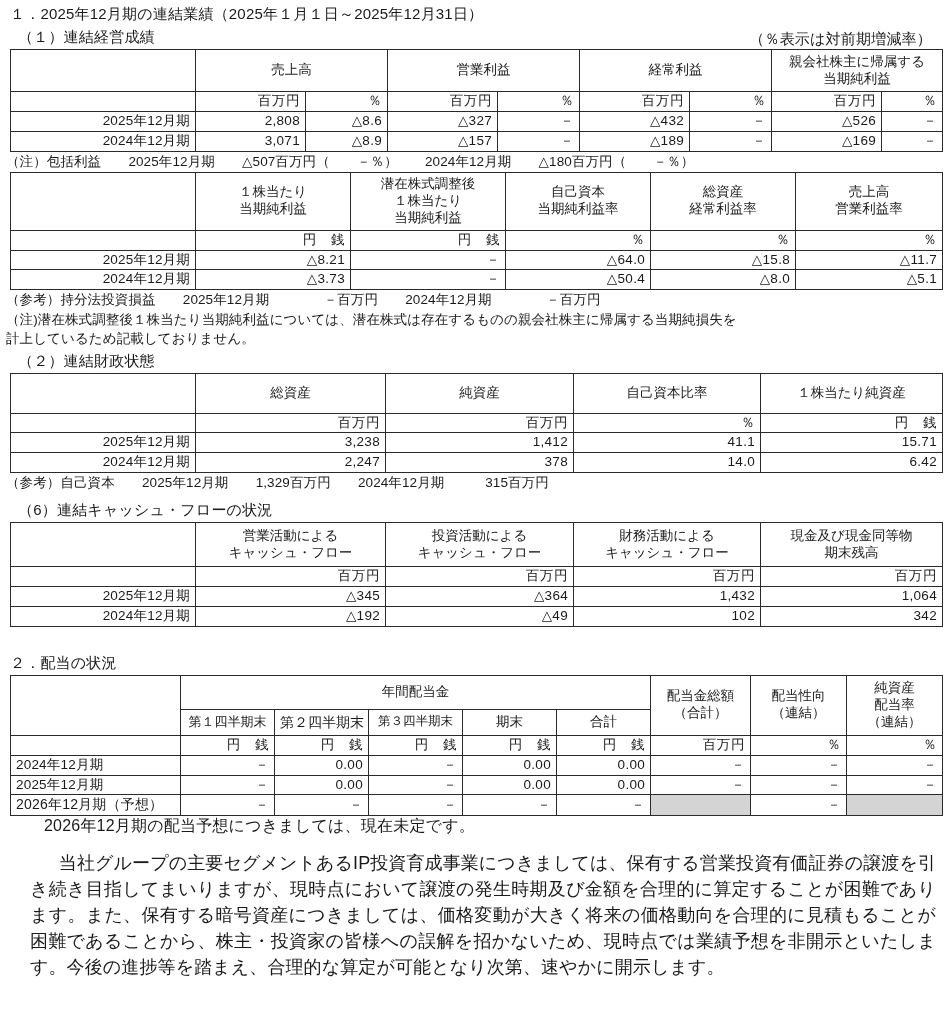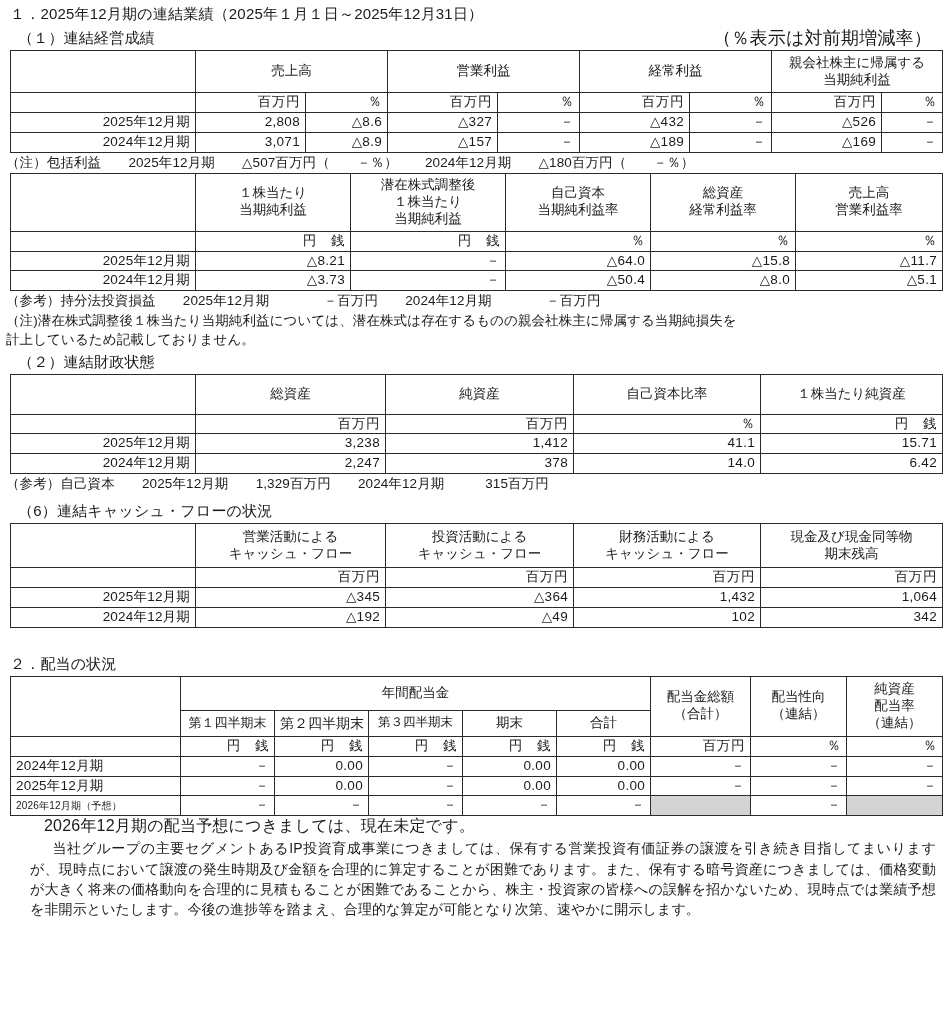--- a/index.html
+++ b/index.html
@@ -43,44 +43,45 @@
     letter-spacing: 0.2px;
     white-space: nowrap;
   }
   .subline {
     display: flex;
     align-items: flex-end;
     justify-content: space-between;
     padding-right: 12px;
   }
   .rnote {
-    font-size: 18px;
+    font-size: 15px;
     letter-spacing: 0.2px;
     white-space: nowrap;
     font-family: Liberation Mono, monospace;
   }
   .note {
     font-size: 13.5px;
     padding: 1px 0 1px 2px;
     letter-spacing: 0.1px;
     white-space: nowrap;
   }
   .note-wrap {
     font-size: 13.5px;
     padding: 1px 4px 1px 2px;
     letter-spacing: 0.1px;
     line-height: 1.38;
   }
   .para {
-    font-size: 14px;
+    font-size: 18px;
     line-height: 1.45;
     padding: 1px 8px 0 26px;
     text-align: justify;
     text-justify: inter-ideograph;
     letter-spacing: 0.1px;
+    margin-top: 12px;
   }
   .para-indent { text-indent: 1.6em; }
   .note-indent {
     padding-left: 40px;
     font-size: 16px;
     letter-spacing: 0.2px;
   }
 
   
   table.ft {
@@ -440,21 +441,21 @@
         <td class="num">－</td>
         <td class="num">0.00</td>
         <td class="num">－</td>
         <td class="num">0.00</td>
         <td class="num">0.00</td>
         <td class="num">－</td>
         <td class="num">－</td>
         <td class="num">－</td>
       </tr>
       <tr>
-        <td class="yr-l thick-top" style="font-size:10px">2026年12月期（予想）</td>
+        <td class="yr-l thick-top" style="font-size:14px">2026年12月期（予想）</td>
         <td class="num thick-top">－</td>
         <td class="num thick-top">－</td>
         <td class="num thick-top">－</td>
         <td class="num thick-top">－</td>
         <td class="num thick-top">－</td>
         <td class="num thick-top shaded"></td>
         <td class="num thick-top">－</td>
         <td class="num thick-top shaded"></td>
       </tr>
     </tbody>

